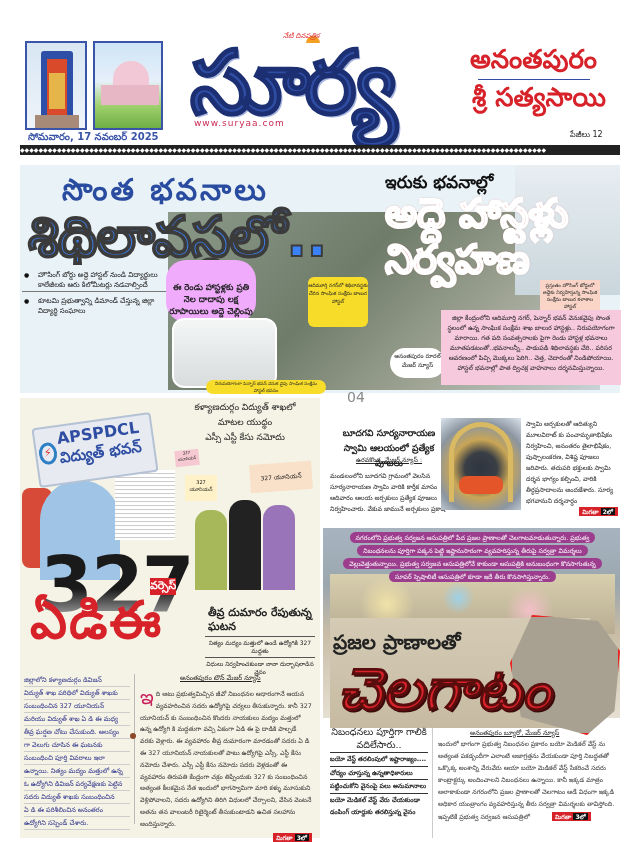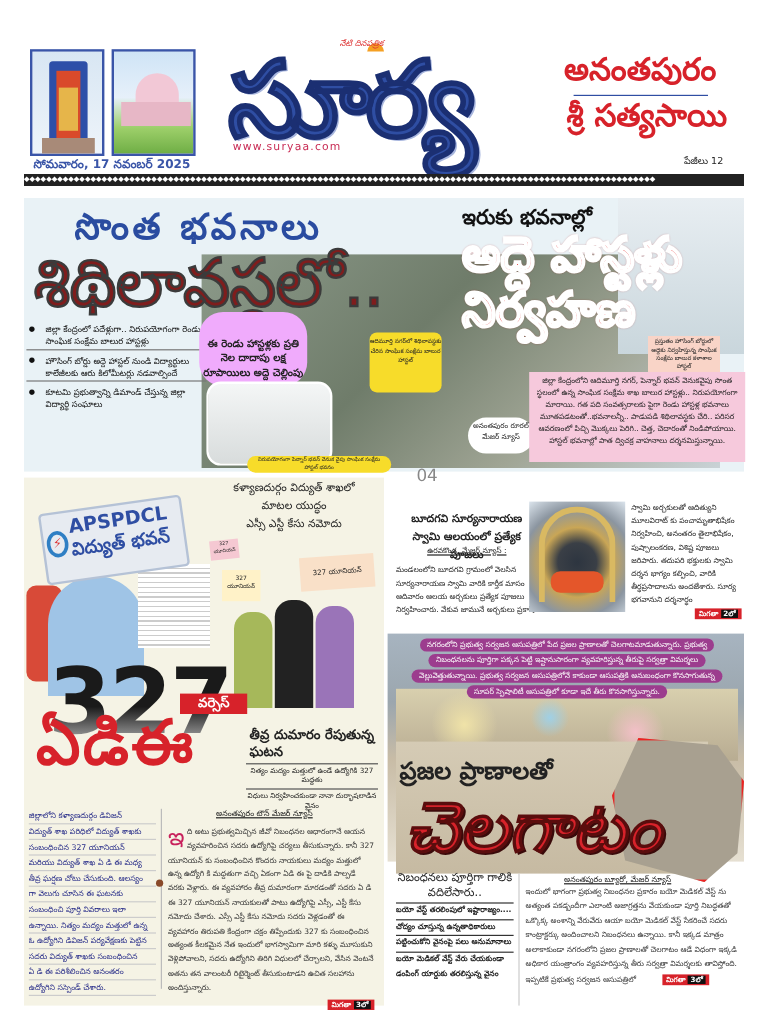--- a/index.html
+++ b/index.html
@@ -23,21 +23,21 @@
 .edn1{left:470px;top:44px;font-size:26px;color:#d7222a;font-weight:bold}
 .edn-line{left:478px;top:79px;width:112px;height:1px;background:#2f4ea3}
 .edn2{left:472px;top:82px;font-size:26px;color:#d7222a;font-weight:bold}
 .pages{left:570px;top:130px;font-size:8px}
 .dotbar{left:20px;top:145px;width:600px;height:10px;background:#222;color:#fff;font-size:6px;line-height:10px;overflow:hidden;white-space:nowrap;letter-spacing:0}
 
 .lead{left:20px;top:165px;width:600px;height:228px;background:#e9f2f6}
 .lead-photo{left:168px;top:212px;width:432px;height:178px;background:linear-gradient(135deg,#8c9a8a,#6f7c6a 40%,#a0a595 70%,#c9d2d6)}
 .lead-photo2{left:515px;top:165px;width:105px;height:130px;background:linear-gradient(#e8eef2,#c9d6dc)}
 .h-blue{left:62px;top:172px;font-size:30px;color:#2a4ca0;font-weight:bold;letter-spacing:3px}
-.h-yellow{left:28px;top:204px;font-size:56px;color:#7f1d1d;font-weight:normal;-webkit-text-stroke:2px #3b3b3b;letter-spacing:-1px}
+.h-yellow{left:28px;top:204px;font-size:56px;color:#3b82f6;font-weight:bold;-webkit-text-stroke:2px #3b3b3b;letter-spacing:-1px}
 .h-black{left:385px;top:172px;font-size:17px;font-weight:bold;color:#111}
 .h-red1{left:385px;top:190px;font-size:40px;font-weight:bold;color:#e02424;-webkit-text-stroke:2px #fff;text-shadow:0 0 2px #a11}
 .h-red2{left:385px;top:236px;font-size:40px;font-weight:bold;color:#e02424;-webkit-text-stroke:2px #fff;text-shadow:0 0 2px #a11}
 .bullets{left:22px;top:270px;width:150px;font-size:7px;line-height:10px;color:#111;list-style:none}
 .bullets li{padding-left:16px;position:relative;border-bottom:1px solid #777;margin-bottom:4px;padding-bottom:1px}
 .bullets li:last-child{border-bottom:none}
 .bullets li:before{content:"●";position:absolute;left:2px;top:0;font-size:6px}
 .ybubble{left:166px;top:260px;width:90px;height:62px;background:#f0abfc;border-radius:20px;font-size:8.5px;font-weight:bold;text-align:center;padding-top:21px;line-height:12px;color:#222}
 .yb2{left:308px;top:277px;width:60px;height:50px;background:#f7dc2a;border-radius:6px;font-size:5px;line-height:8px;text-align:center;padding-top:4px}
 .room-photo{left:172px;top:318px;width:105px;height:70px;background:linear-gradient(#f4f6f6,#d8dcdc);border-radius:12px;border:2px solid #fff}
@@ -55,21 +55,21 @@
 .ap-man{left:40px;top:480px;width:80px;height:100px;background:#9fc4e6;border-radius:40px 40px 0 0}
 .ap-chair{left:22px;top:488px;width:30px;height:80px;background:#d84a38;border-radius:8px}
 .ap-papers{left:115px;top:470px;width:60px;height:70px;background:repeating-linear-gradient(#fff 0 3px,#ccc 3px 4px)}
 .crowd{left:195px;top:490px;width:120px;height:100px}
 .crowd div{position:absolute;bottom:0;width:32px;border-radius:14px 14px 0 0}
 .banner{left:250px;top:463px;width:62px;height:28px;background:#f9e0c8;font-size:6px;text-align:center;line-height:28px;transform:rotate(-4deg)}
 .plac1{left:185px;top:475px;width:32px;height:26px;background:#fff2c8;font-size:5px;text-align:center;padding-top:4px;line-height:7px}
 .plac2{left:175px;top:450px;width:24px;height:16px;background:#f5c8d2;font-size:4px;text-align:center;line-height:6px;transform:rotate(-6deg)}
 .ap-head{left:175px;top:400px;width:140px;font-size:9px;line-height:15px;text-align:center;color:#222}
 .n327{left:40px;top:540px;font-size:76px;font-weight:bold;color:#1a1a1a;background:linear-gradient(#1a1a1a 55%,#ddd);-webkit-background-clip:text;-webkit-text-fill-color:transparent;letter-spacing:-2px}
-.versus{left:150px;top:578px;background:#d7222a;color:#fff;font-size:11px;font-weight:bold;padding:1px 15px}
+.versus{left:150px;top:578px;background:#d7222a;color:#fff;font-size:11px;font-weight:bold;padding:1px 0}
 .ade{left:30px;top:590px;font-size:52px;color:#d7222a;font-weight:bold;letter-spacing:2px}
 .side-head{left:208px;top:606px;width:110px;font-size:11px;line-height:14px;font-weight:bold}
 .side-sub{left:205px;top:636px;width:110px;font-size:6px;line-height:8px;text-align:center;border-top:1px solid #555;padding-top:2px}
 .byline-left{left:180px;top:674px;font-size:6.5px;text-decoration:underline}
 .blue-col{left:24px;top:674px;width:106px;font-size:6.5px;line-height:12px;color:#2a2f8a}
 .blue-col p{border-bottom:1px solid #ccc}
 .vrule{left:134px;top:674px;width:1px;height:150px;background:#bbb}
 .dot-brown{left:130px;top:733px;width:6px;height:6px;border-radius:50%;background:#8a4a2a}
 .body-left{left:140px;top:688px;width:172px;font-size:6.3px;line-height:11.8px;color:#333}
 .dropcap{float:left;font-size:20px;color:#c8215c;line-height:18px;margin-right:2px}
@@ -127,21 +127,20 @@
 
 <div class="abs lead"></div>
 <div class="abs lead-photo"></div>
 <div class="abs lead-photo2"></div>
 <div class="abs h-blue">సొంత భవనాలు</div>
 <div class="abs h-yellow">శిథిలావస్థలో..</div>
 <div class="abs h-black">ఇరుకు భవనాల్లో</div>
 <div class="abs h-red1">అద్దె హాస్టళ్లు</div>
 <div class="abs h-red2">నిర్వహణ</div>
 <ul class="abs bullets">
-  <li>జిల్లా కేంద్రంలో పదేళ్లుగా.. నిరుపయోగంగా రెండు సాంఘిక సంక్షేమ బాలుర హాస్టళ్లు</li>
   <li>హౌసింగ్ బోర్డు అద్దె హాస్టల్ నుండి విద్యార్థులు కాలేజీలకు ఆరు కిలోమీటర్లు నడవాల్సిందే</li>
   <li>కూటమి ప్రభుత్వాన్ని డిమాండ్ చేస్తున్న జిల్లా విద్యార్థి సంఘాలు</li>
 </ul>
 <div class="abs ybubble">ఈ రెండు హాస్టళ్లకు ప్రతి నెల దాదాపు లక్ష రూపాయిలు అద్దె చెల్లింపు</div>
 <div class="abs yb2">ఆదిమూర్తి నగర్‌లో శిథిలావస్థకు చేరిన సాంఘిక సంక్షేమ బాలుర హాస్టల్</div>
 <div class="abs room-photo"></div>
 <div class="abs cap-y">నిరుపయోగంగా పెన్నార్ భవన్ వెనుక వైపు సాంఘిక సంక్షేమ హాస్టల్ భవనం</div>
 <div class="abs reporter">అనంతపురం రూరల్ మేజర్ న్యూస్</div>
 <div class="abs pinkcap">ప్రస్తుతం హౌసింగ్ బోర్డులో అద్దెకు నిర్వహిస్తున్న సాంఘిక సంక్షేమ బాలుర కళాశాల హాస్టల్</div>
 <div class="abs pinkbox">జిల్లా కేంద్రంలోని ఆదిమూర్తి నగర్, పెన్నార్ భవన్ వెనుకవైపు సొంత స్థలంలో ఉన్న సాంఘిక సంక్షేమ శాఖ బాలుర హాస్టళ్లు.. నిరుపయోగంగా మారాయి. గత పది సంవత్సరాలకు పైగా రెండు హాస్టళ్ల భవనాలు మూతపడటంతో..భవనాలన్నీ.. పాడుపడి శిథిలావస్థకు చేరి.. పరిసర ఆవరణంలో పిచ్చి మొక్కలు పెరిగి.. చెత్త, చెదారంతో నిండిపోయాయి. హాస్టల్ భవనాల్లో పాత ద్విచక్ర వాహనాలు దర్శనమిస్తున్నాయి.</div>

